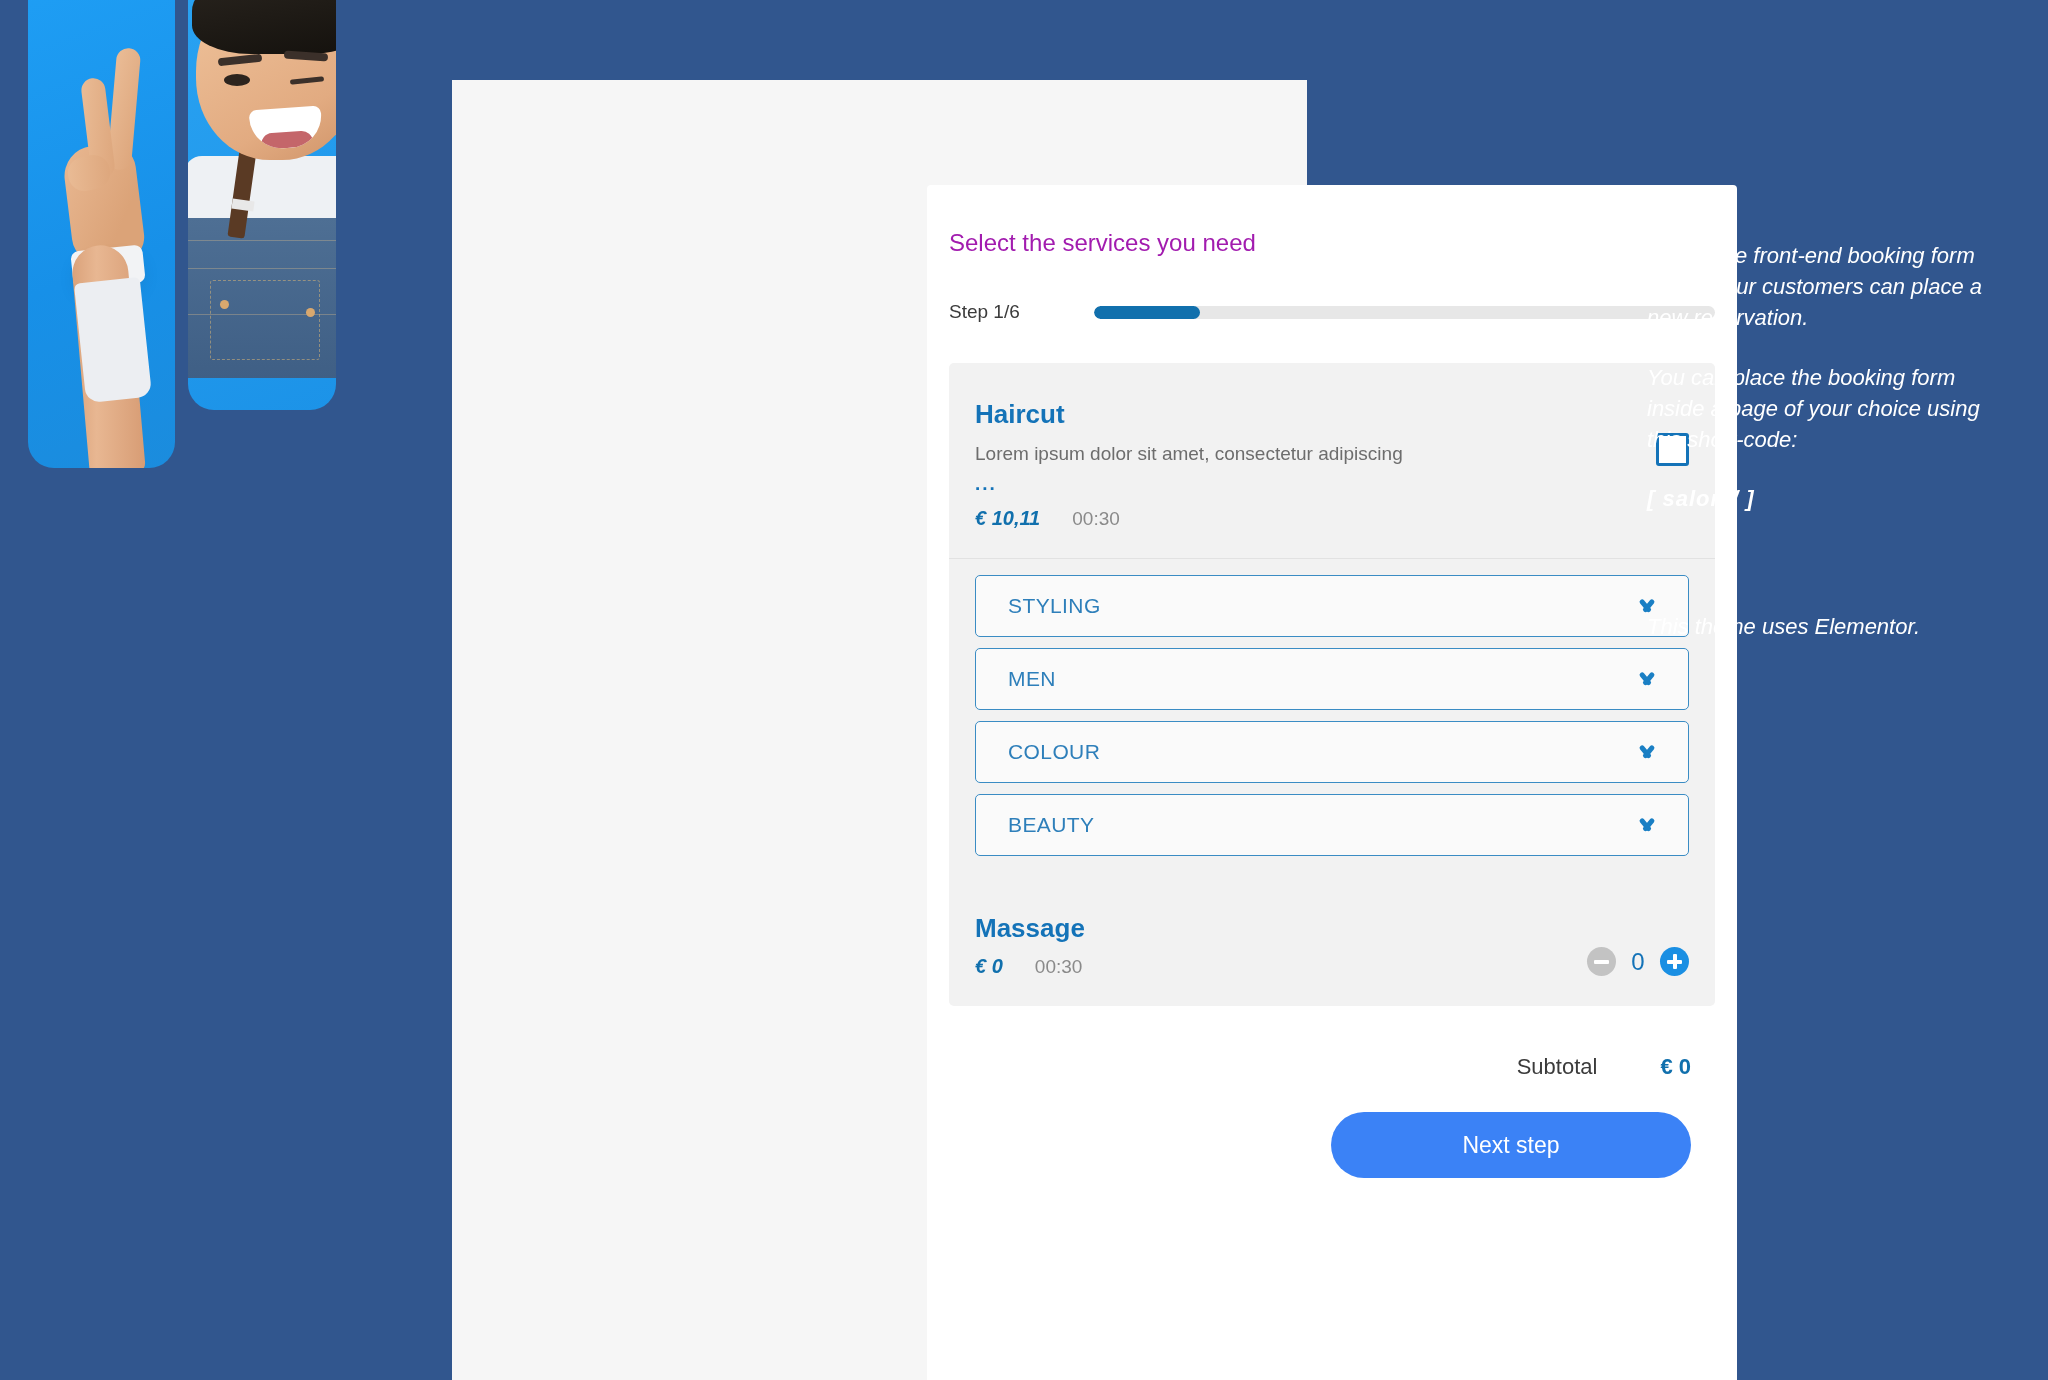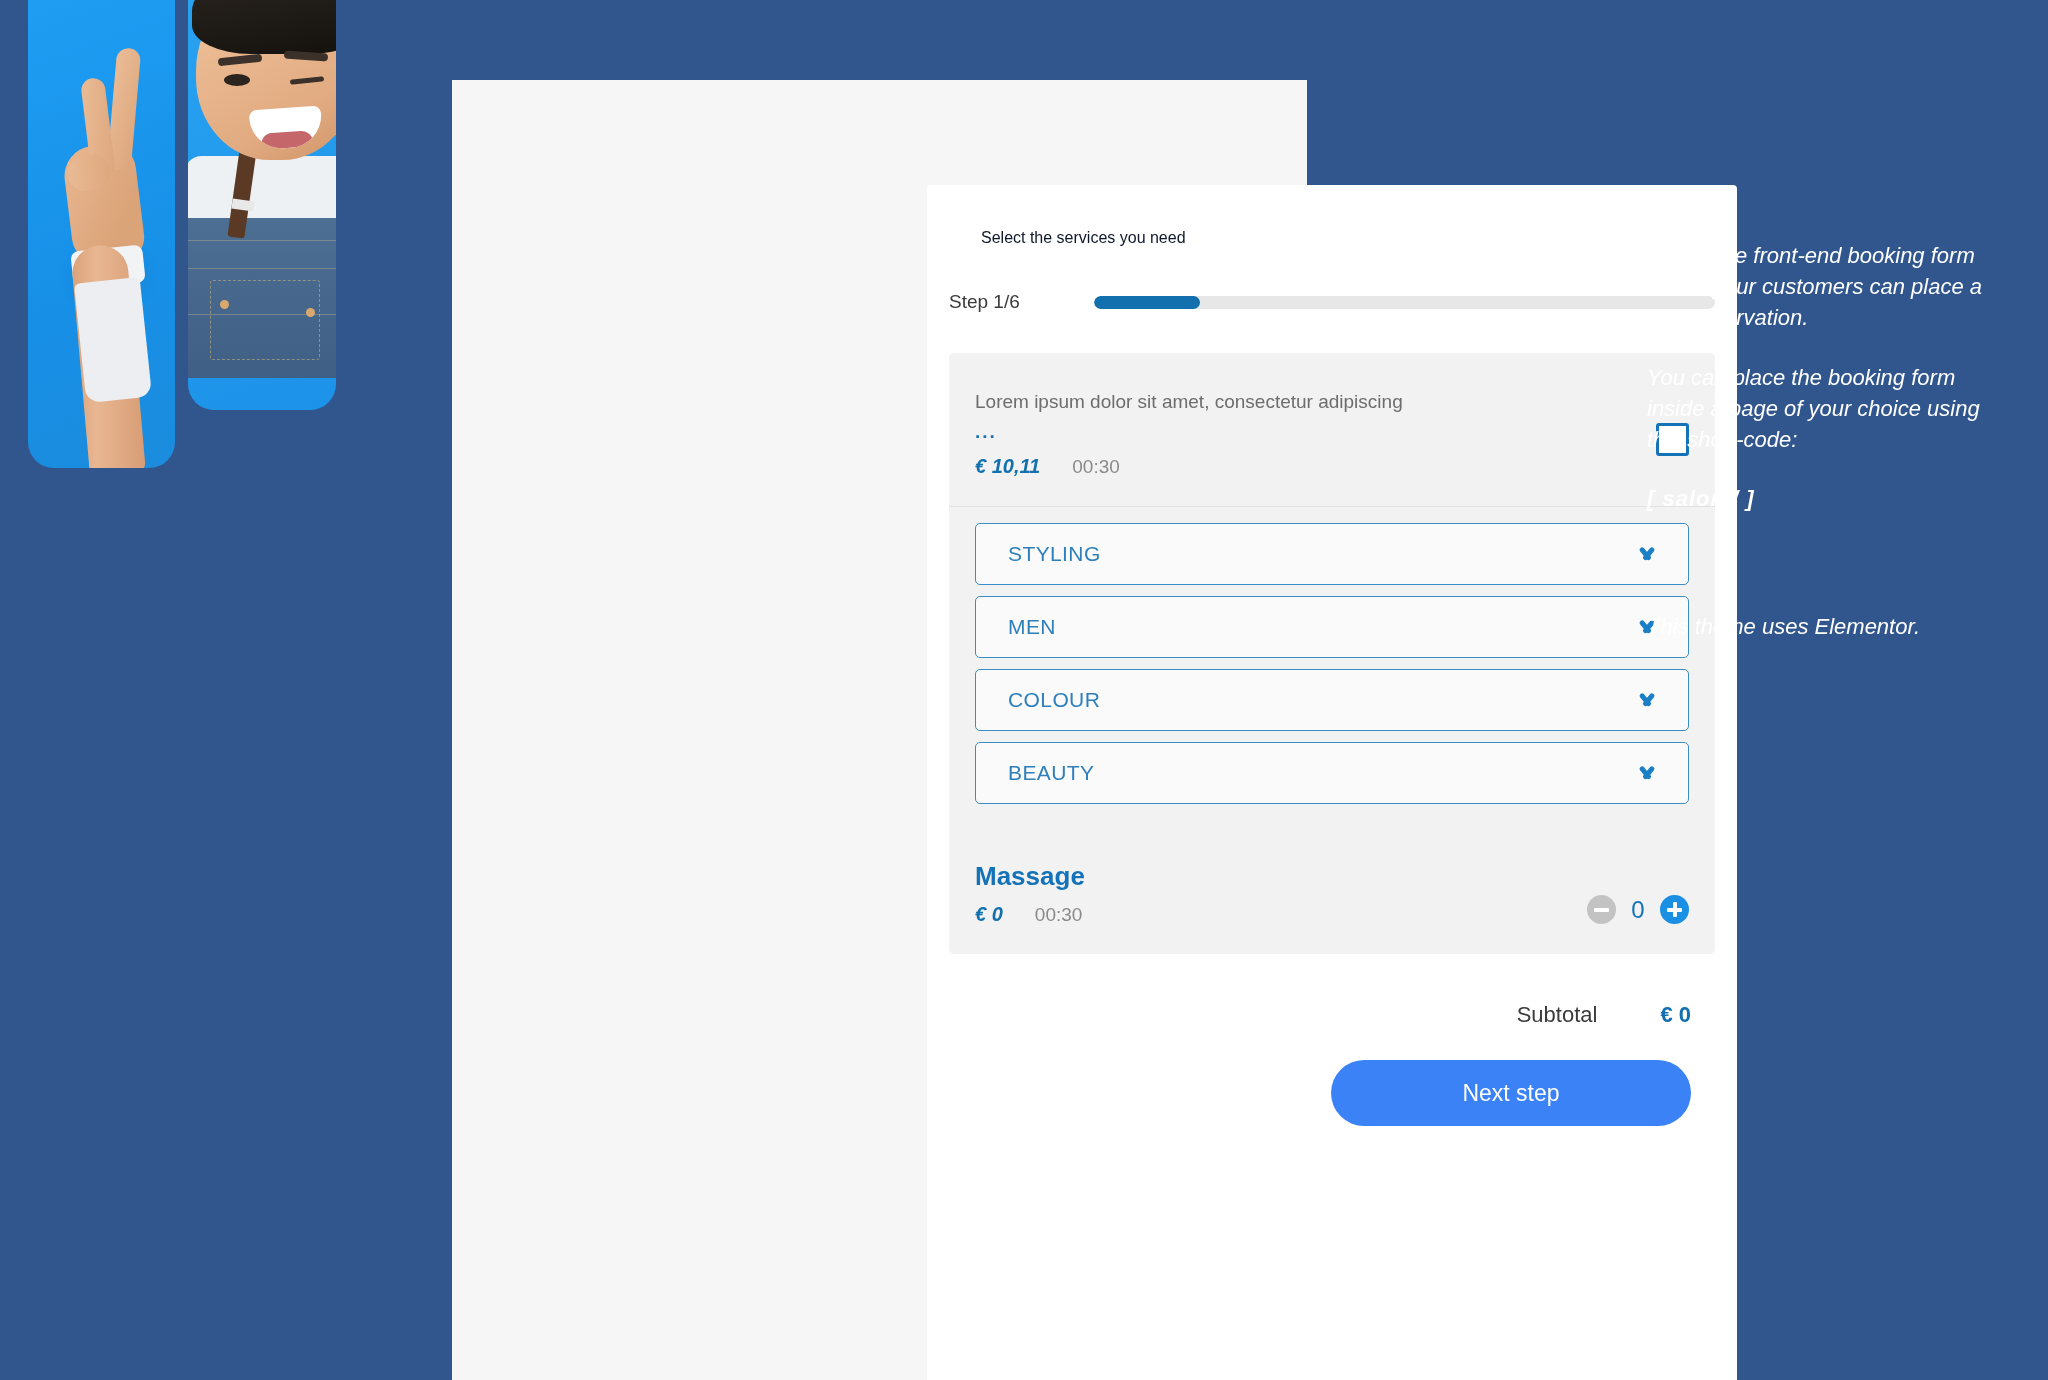--- a/index.html
+++ b/index.html
@@ -228,24 +228,23 @@
   }
 
   .page-title {
     color: #1473b8;
     font-size: 33px;
     font-weight: bold;
     letter-spacing: -0.2px;
     margin-bottom: 13px;
   }
   .page-subtitle {
-    color: #0f172a;
-    font-size: 16px;
+    color: #a21caf;
+    font-size: 24px;
     margin-bottom: 44px;
-    margin-left: 32px;
   }
 
   
   .progress-row {
     display: flex;
     align-items: center;
     margin-bottom: 40px;
   }
   .step-label {
     color: #3b3b3b;
@@ -507,20 +506,21 @@
         <span class="step-label">Step 1/6</span>
         <div class="progress-track">
           <div class="progress-fill" id="progress-fill" style="width: 17%;"></div>
         </div>
       </div>
 
       <div class="services-panel">
 
         <div class="service-row divided">
           <div class="service-main">
+            <div class="service-name">Haircut</div>
             <div class="service-desc"><span>Lorem ipsum dolor sit amet, consectetur adipiscing</span><span class="readmore block">...</span></div>
             <div class="service-meta">
               <span class="service-price">€ 10,11</span>
               <span class="service-duration">00:30</span>
             </div>
           </div>
           <div class="service-control">
             <div class="checkbox"></div>
           </div>
         </div>

